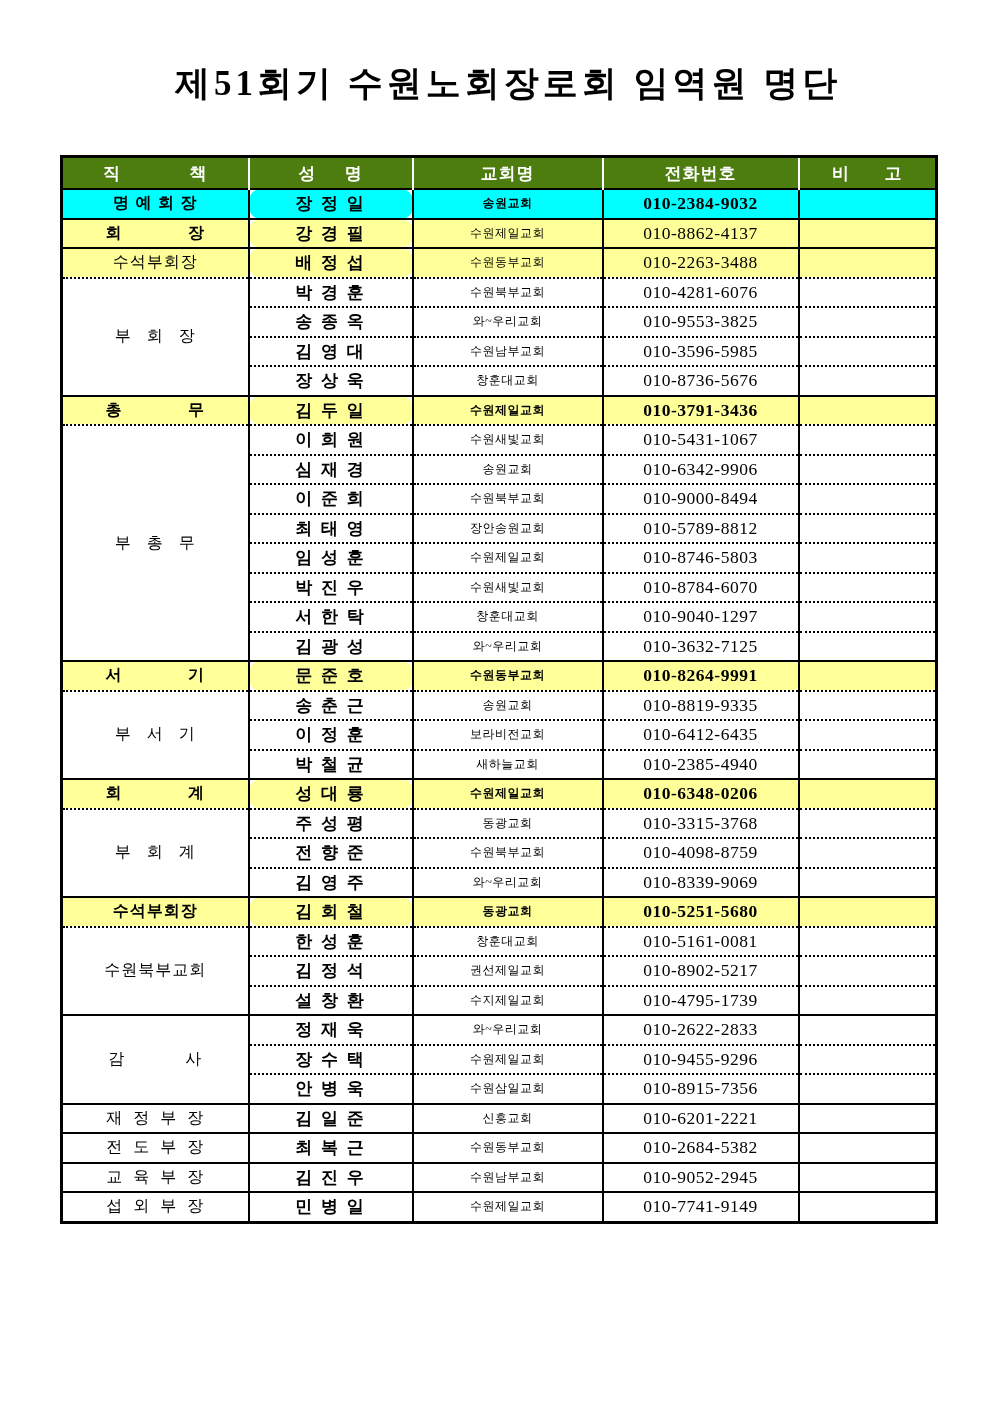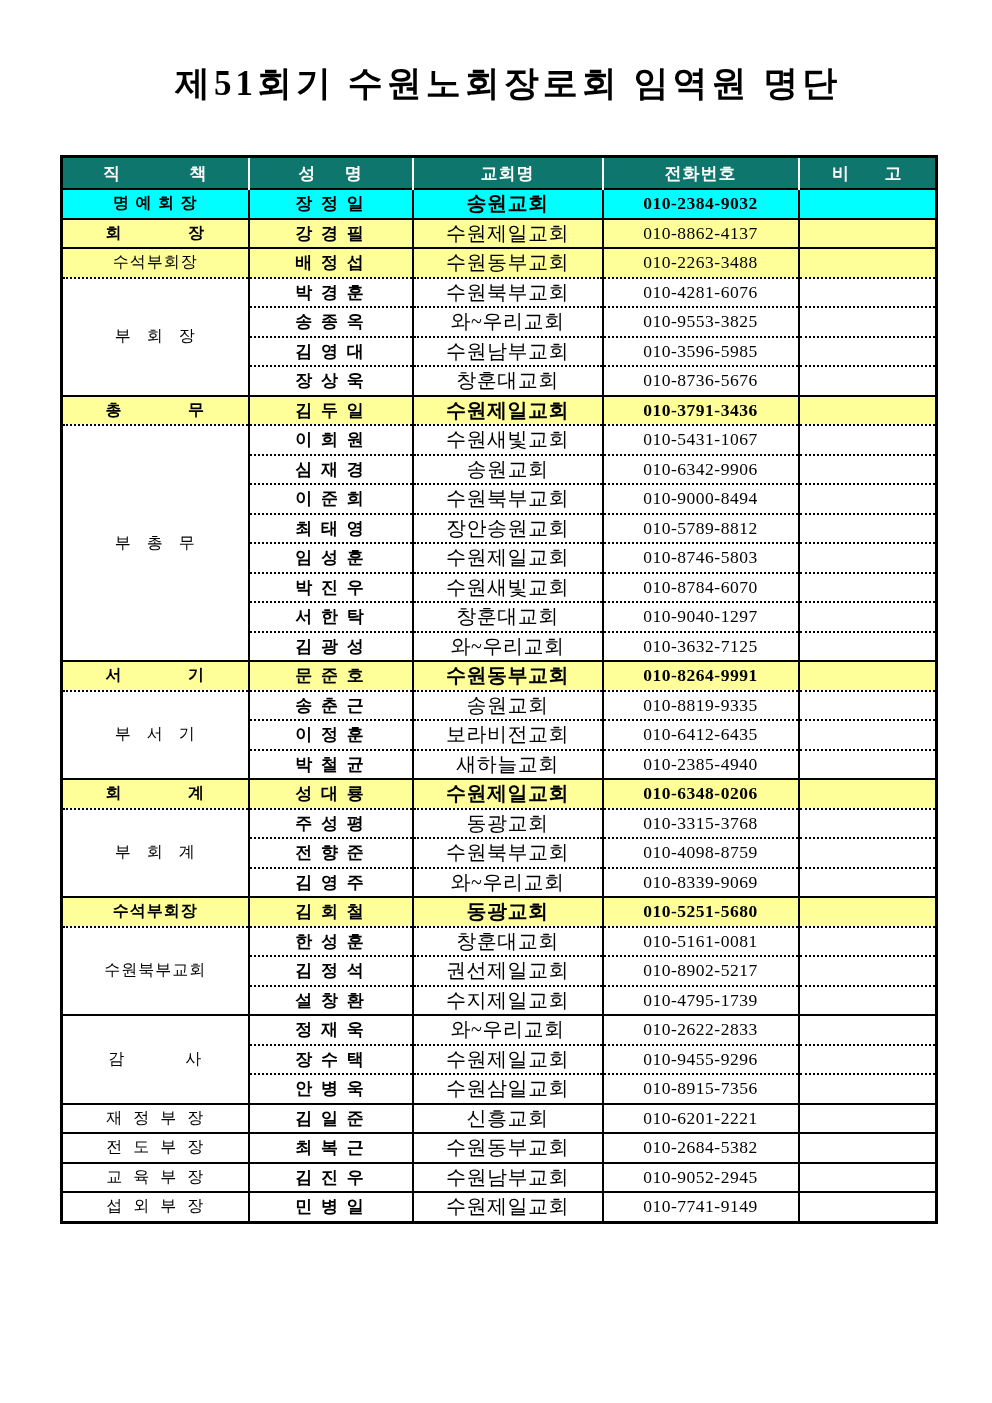--- a/index.html
+++ b/index.html
@@ -13,39 +13,39 @@
     margin:0; text-align:center;
     font-family:"Liberation Serif","DejaVu Serif",serif;
     font-size:35px; font-weight:bold; letter-spacing:4px; white-space:pre;
   }
   table.roster {
     position:absolute; left:60px; top:155px; width:875px;
     border-collapse:collapse; table-layout:fixed;
     border:3px solid #000;
   }
   .roster th {
-    background:#0f766e; color:#ffffff;
+    background:#4d7c0f; color:#ffffff;
     font-family:"Liberation Sans","DejaVu Sans",sans-serif;
     font-weight:bold; font-size:17px; height:30px;
     border-left:2px solid #ffffff; white-space:pre; padding:0;
     letter-spacing:1px;
   }
   .roster th:first-child { border-left:none; }
   .roster td {
     height:27.5px; text-align:center; vertical-align:middle;
     border-left:2px solid #000; white-space:pre; padding:0;
     overflow:hidden;
   }
   .roster td.pos { border-left:none; }
   .gothic { font-family:"Liberation Sans","DejaVu Sans",sans-serif; font-weight:bold; }
   .serif  { font-family:"Liberation Serif","DejaVu Serif",serif; font-weight:normal; }
   .serifb { font-family:"Liberation Serif","DejaVu Serif",serif; font-weight:bold; }
   .pos    { font-size:16px; letter-spacing:1px; }
-  .name   { font-size:17px; letter-spacing:2px; }
-  .church { font-size:20px; letter-spacing:0.5px; }
+  .name   { font-size:17px; letter-spacing:2px;border-radius:12px; }
+  .church { font-size:12px; letter-spacing:0.5px; }
   .phone  { font-size:17.5px; letter-spacing:0.5px; }
   .top-solid  { border-top:2px solid #000; }
   .top-dotted { border-top:2px dotted #000; }
   .bg-cyan   { background:#00FFFF; }
   .bg-yellow { background:#FFFF99; }
 </style>
 </head>
 <body>
 
 <div class="page">

